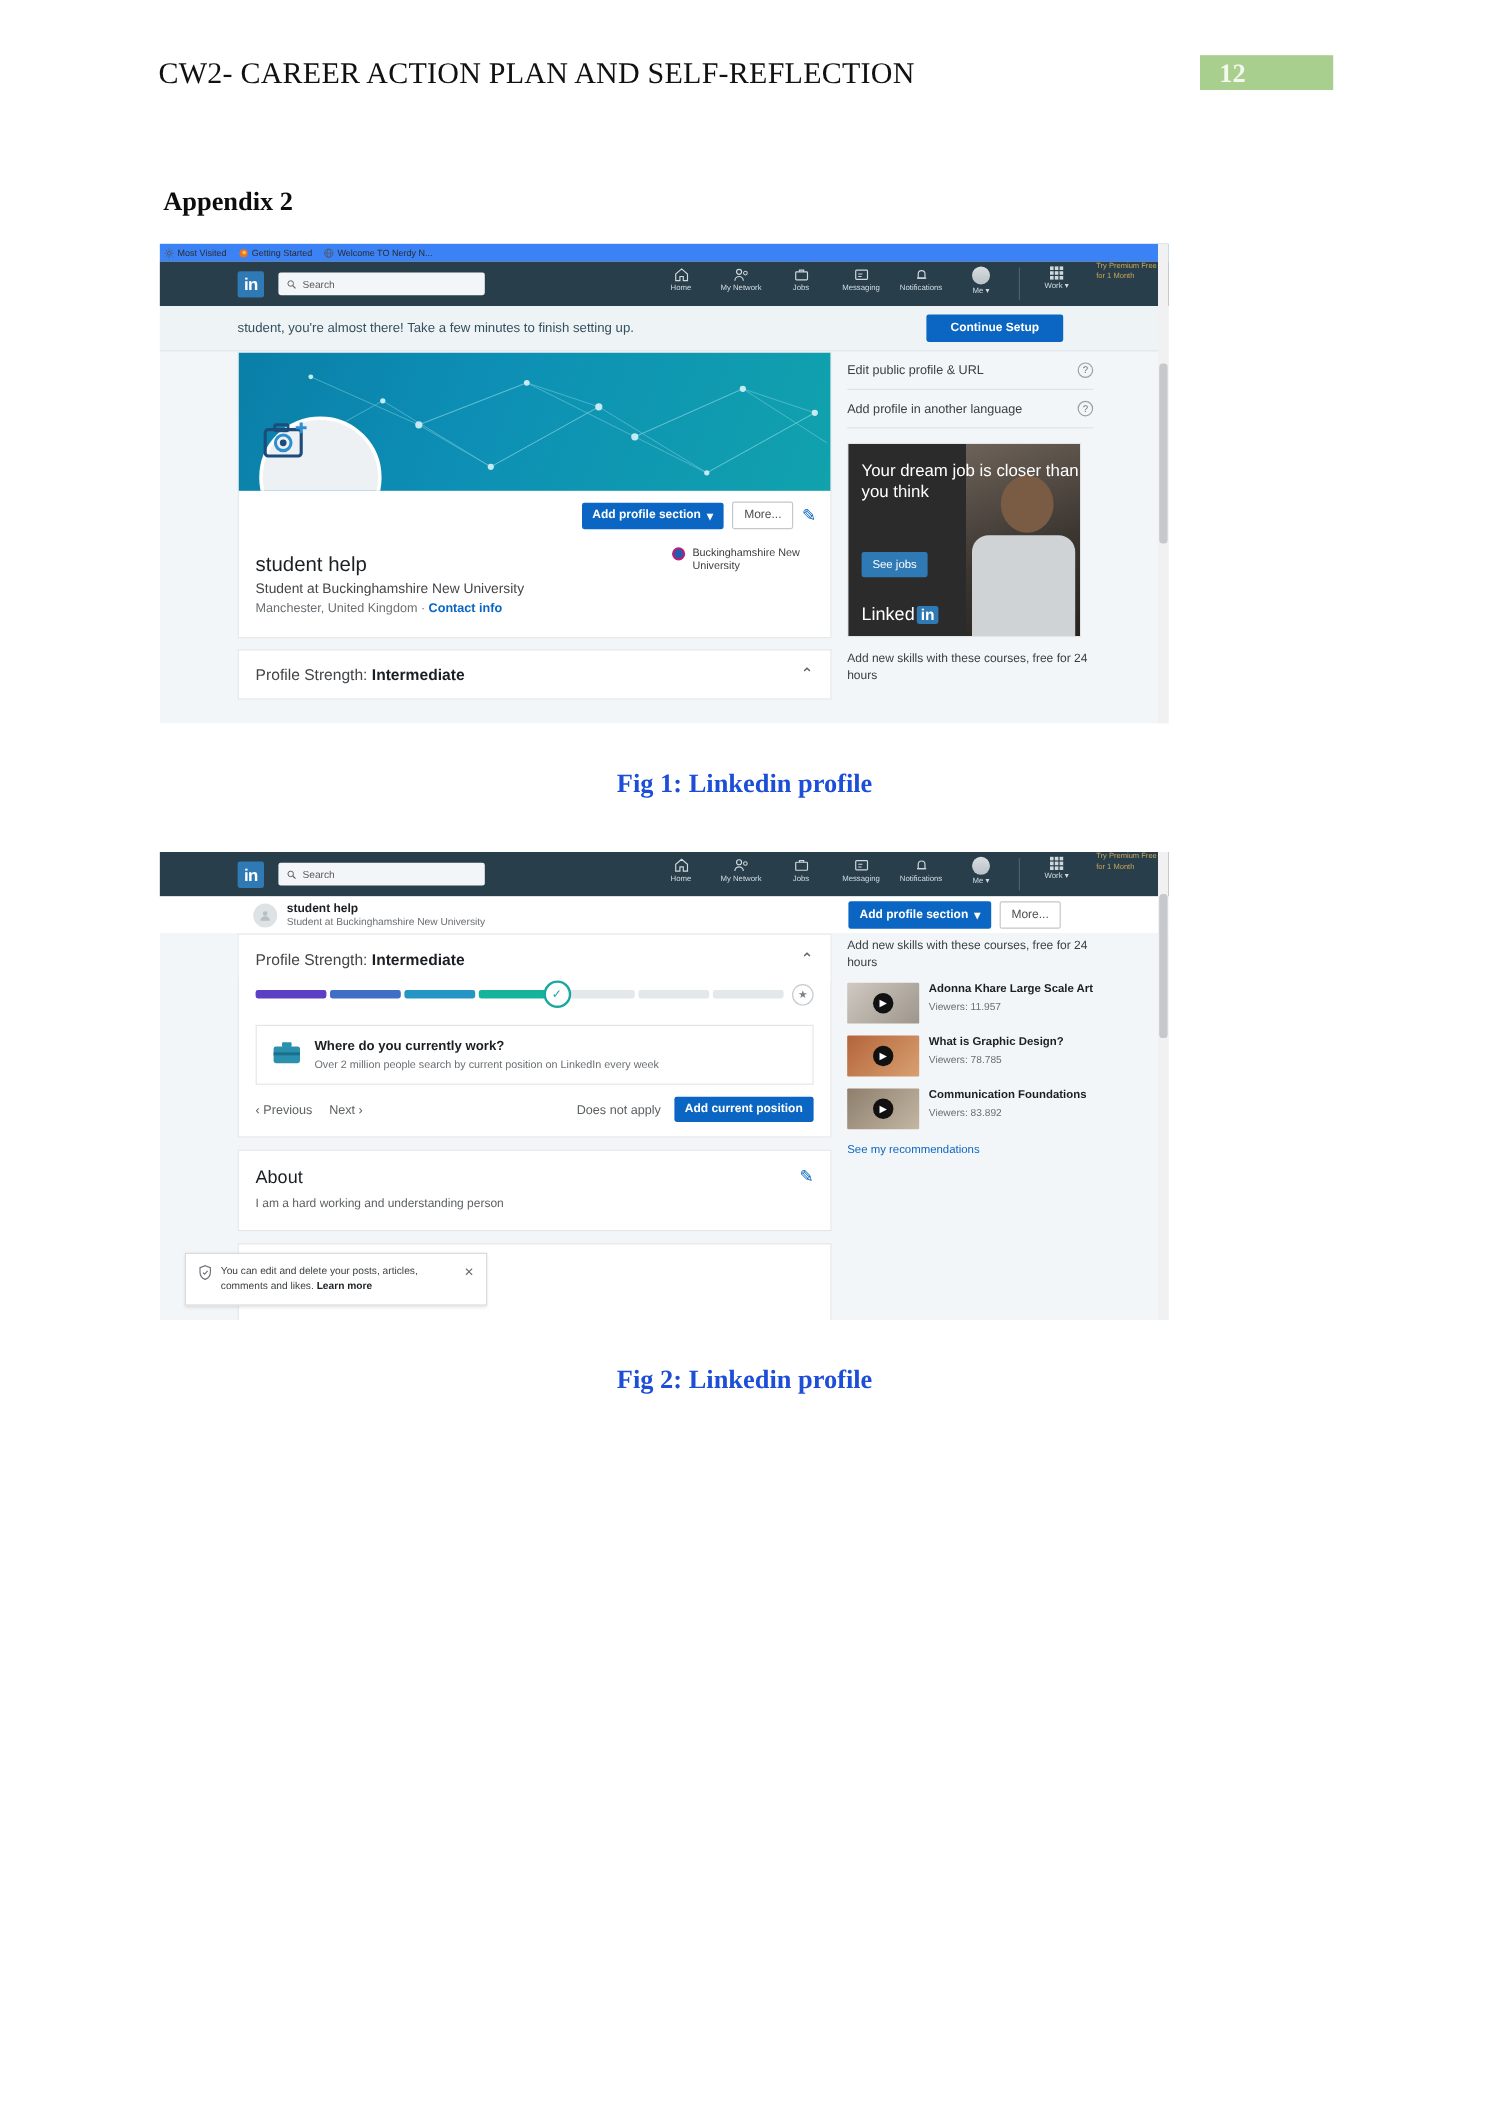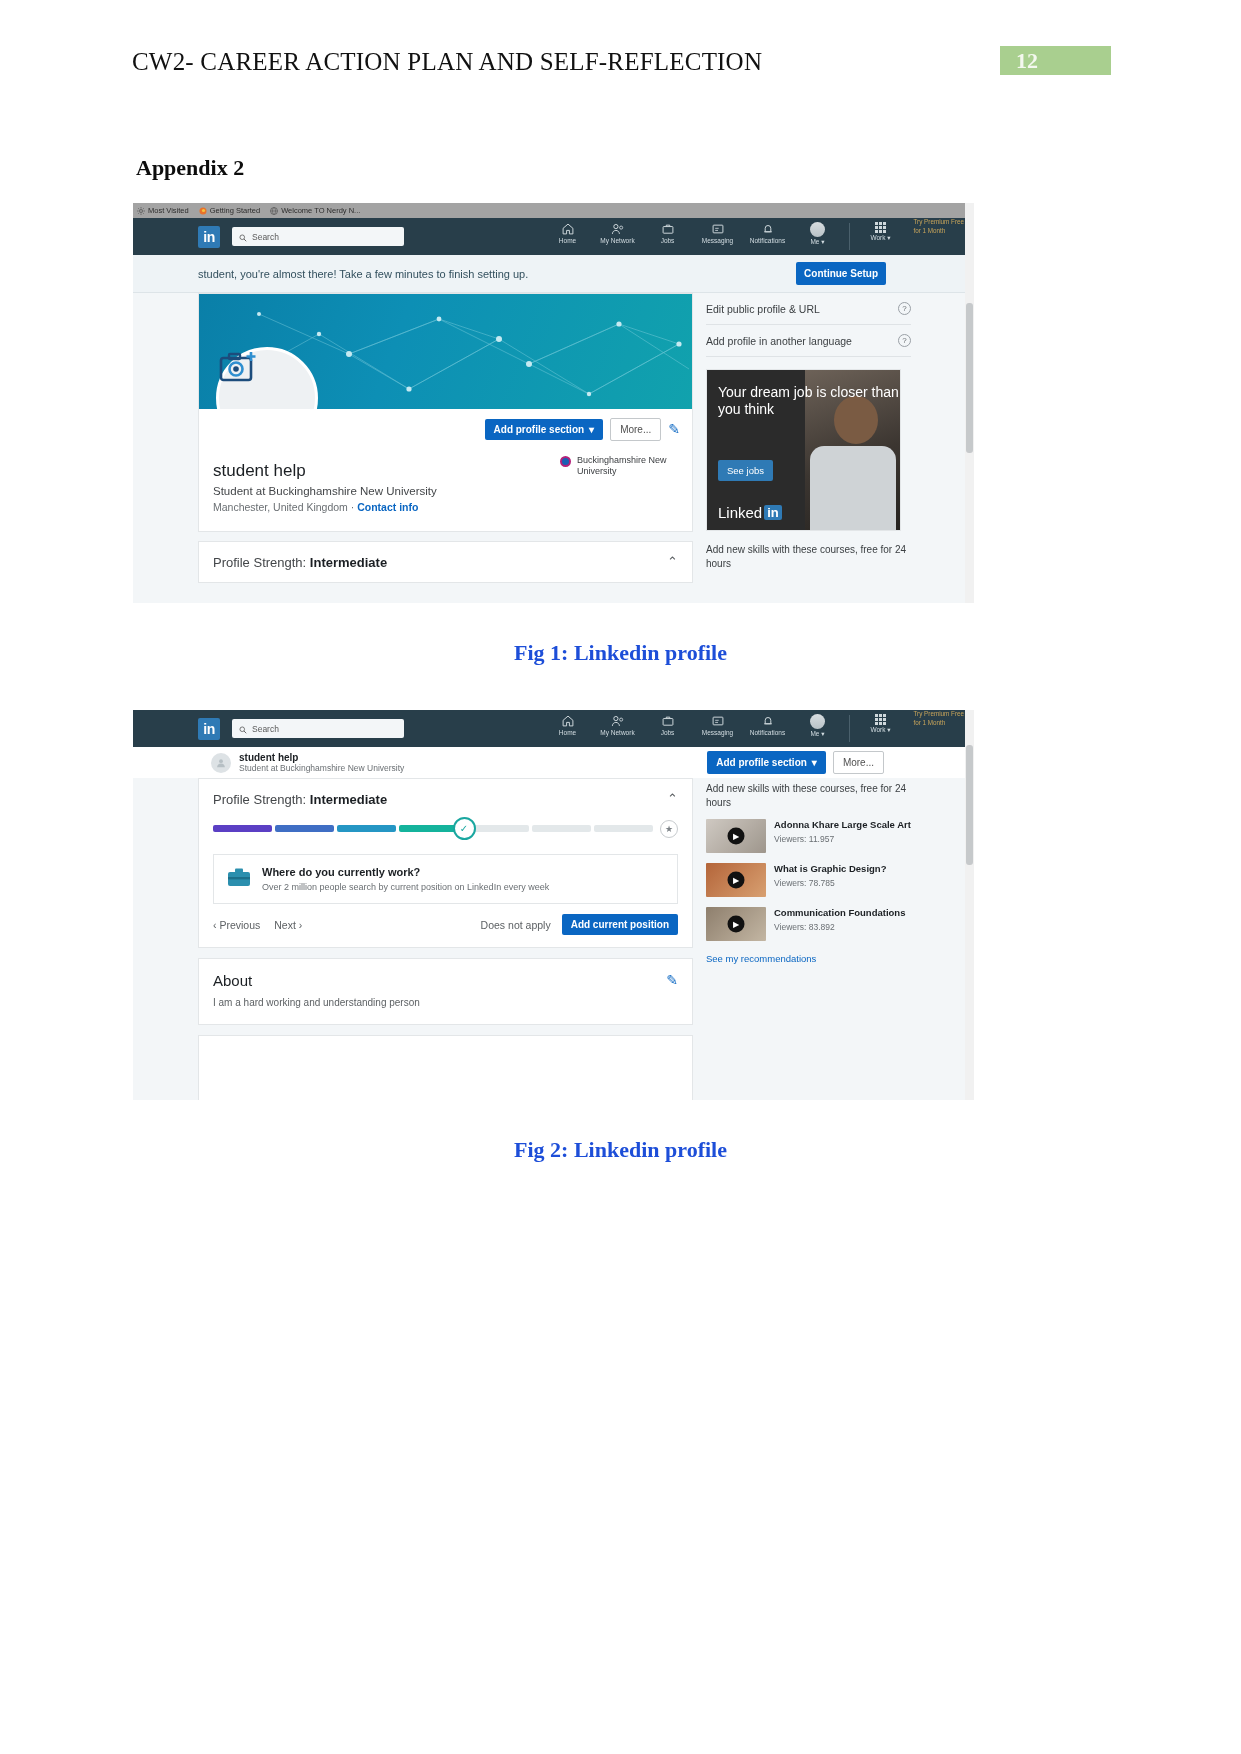--- a/index.html
+++ b/index.html
@@ -40,21 +40,21 @@
   #fig2-caption { top:1137px; }
 
   
   .shot { position:absolute; background:#fff; overflow:hidden; }
   #shot1 { left:133px; top:203px; width:841px; height:400px; }
   #shot2 { left:133px; top:710px; width:841px; height:390px; }
 
   
   .bookmarks {
     position:absolute; left:0; top:0; width:100%; height:15px;
-    background:#a3a3a3; display:flex; align-items:center;
+    background:#3b82f6; display:flex; align-items:center;
     font-family:"Liberation Sans", sans-serif; font-size:7.5px; color:#2c2c2c;
     padding-left:4px; box-sizing:border-box; gap:10px;
   }
   .bm { display:flex; align-items:center; gap:3px; white-space:nowrap; }
   .bm-ico { width:8px; height:8px; display:inline-block; }
 
   
   .ln-nav {
     position:absolute; left:0; width:100%; height:37px;
     background:#283e4a; display:flex; align-items:center;
@@ -103,21 +103,21 @@
     border-bottom:1px solid #dde4e8;
   }
   .setup-text {
     margin-left:65px; font-family:"Liberation Sans", sans-serif;
     font-size:11px; color:#33505e;
   }
   .setup-btn {
     margin-left:auto; margin-right:88px;
     background:#0a66c2; color:#fff; border:none; border-radius:2px;
     font-family:"Liberation Sans", sans-serif; font-size:10px; font-weight:bold;
-    padding:6px 8px; cursor:pointer;
+    padding:6px 20px; cursor:pointer;
   }
 
   
   .body1 { position:absolute; left:0; top:90px; width:100%; bottom:0; background:#f3f6f8; display:flex; }
   .col-main { margin-left:65px; width:495px; }
   .col-side { margin-left:13px; width:205px; }
 
   .profile-card { background:#fff; border:1px solid #e3e6e8; }
   .cover {
     height:115px;
@@ -685,19 +685,33 @@
         <div>
           <div class="course-tt">Communication Foundations</div>
           <div class="course-v">Viewers: 83.892</div>
         </div>
       </div>
 
       <div class="see-rec">See my recommendations</div>
     </div>
   </div>
 
+  <div class="toast">
+    <span>
+      <svg width="12" height="13" viewBox="0 0 16 18">
+          <path d="M8 1l6 2.4v5.2c0 4-2.6 7-6 8.2-3.4-1.2-6-4.2-6-8.2V3.4z" fill="none" stroke="#6a6f73" stroke-width="1.3"></path>
+          <path d="M5.5 9l1.8 1.8L10.8 7" fill="none" stroke="#6a6f73" stroke-width="1.3"></path>
+        </svg>
+    </span>
+    <p>
+      <span>You can edit and delete your posts, articles,</span><br>
+      <span>comments and likes.</span>
+      <b>Learn more</b>
+    </p>
+    <span class="x">✕</span>
+  </div>
 
   <div class="vscroll">
     <div class="vthumb" style="top:35px;height:120px;"></div>
   </div>
 </div>
 
 <div class="fig-caption" id="fig2-caption">Fig 2: Linkedin profile</div>
 
 </body></html>

